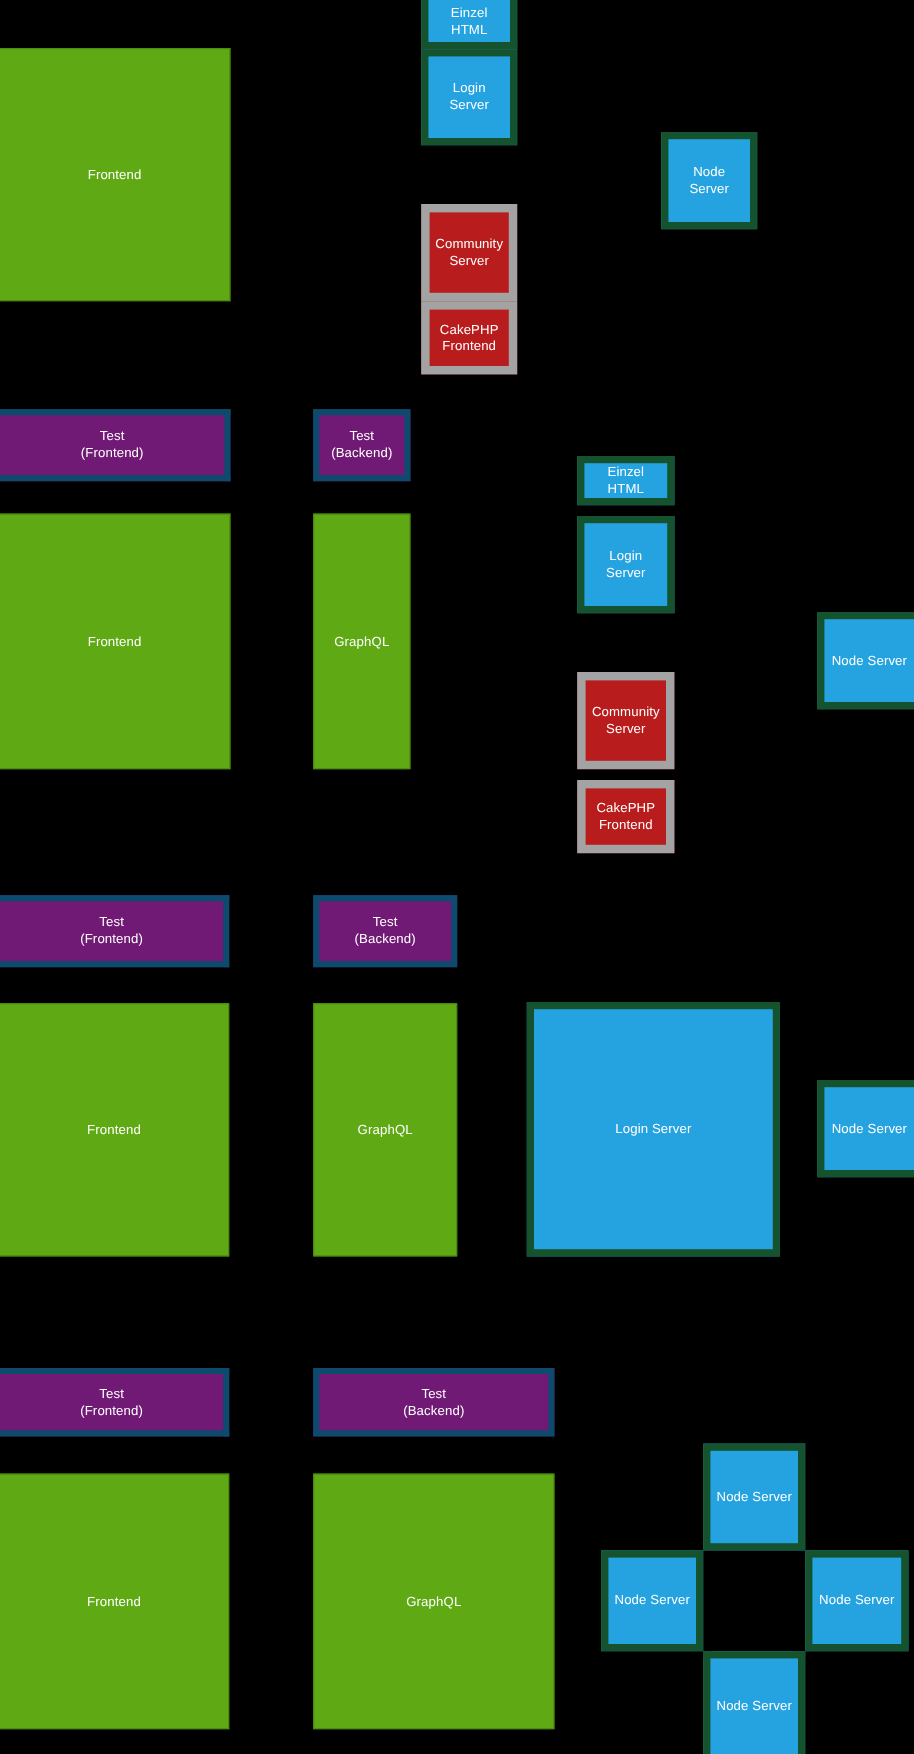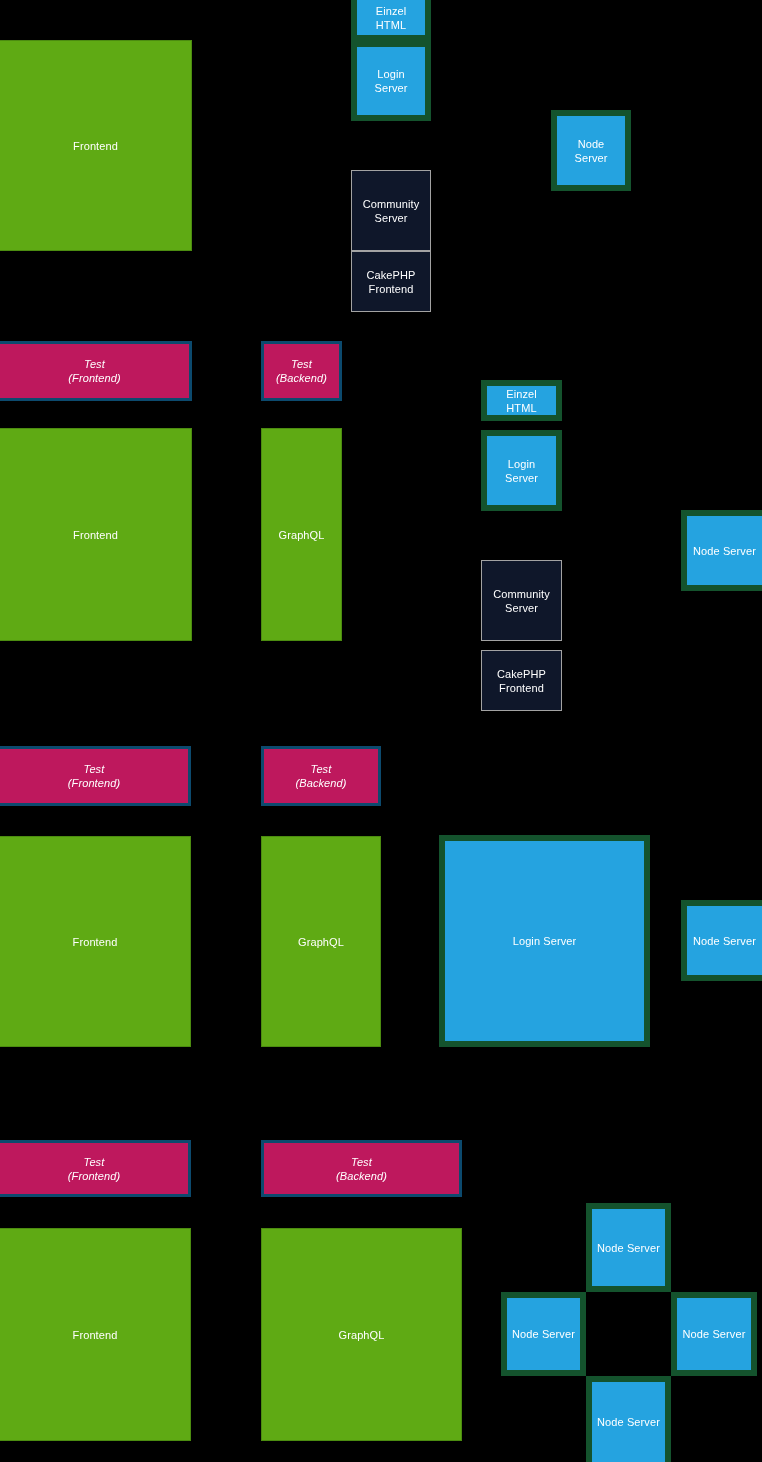--- a/index.html
+++ b/index.html
@@ -29,23 +29,23 @@
     line-height: 14px;
     letter-spacing: 0.1px;
     -webkit-font-smoothing: antialiased;
   }
   .node .label {
     display: block;
     padding: 0 3px;
     white-space: pre-line;
   }
   .green  { background: #5faa14; border: 1px solid #4c8c10; }
-  .yellow { background: #be185d; border: 3px solid #0c4a6e; font-style: italic; }
+  .yellow { background: #701a75; border: 5px solid #0c4a6e; }
   .blue   { background: #25a3e0; border: 6px solid #14532d; }
-  .purple { background: #0f172a; border: 1px solid #a3a3a3; }
+  .purple { background: #b91c1c; border: 7px solid #a3a3a3; }
   .nb-top    { border-top: 0; }
   .nb-right  { border-right: 0; }
   .nb-bottom { border-bottom: 0; }
   .nb-left   { border-left: 0; }
 </style>
 </head>
 <body>
 
 <div id="canvas">
     <div class="node green nb-left" style="left: 0px; top: 40px; width: 192px; height: 211px;">

